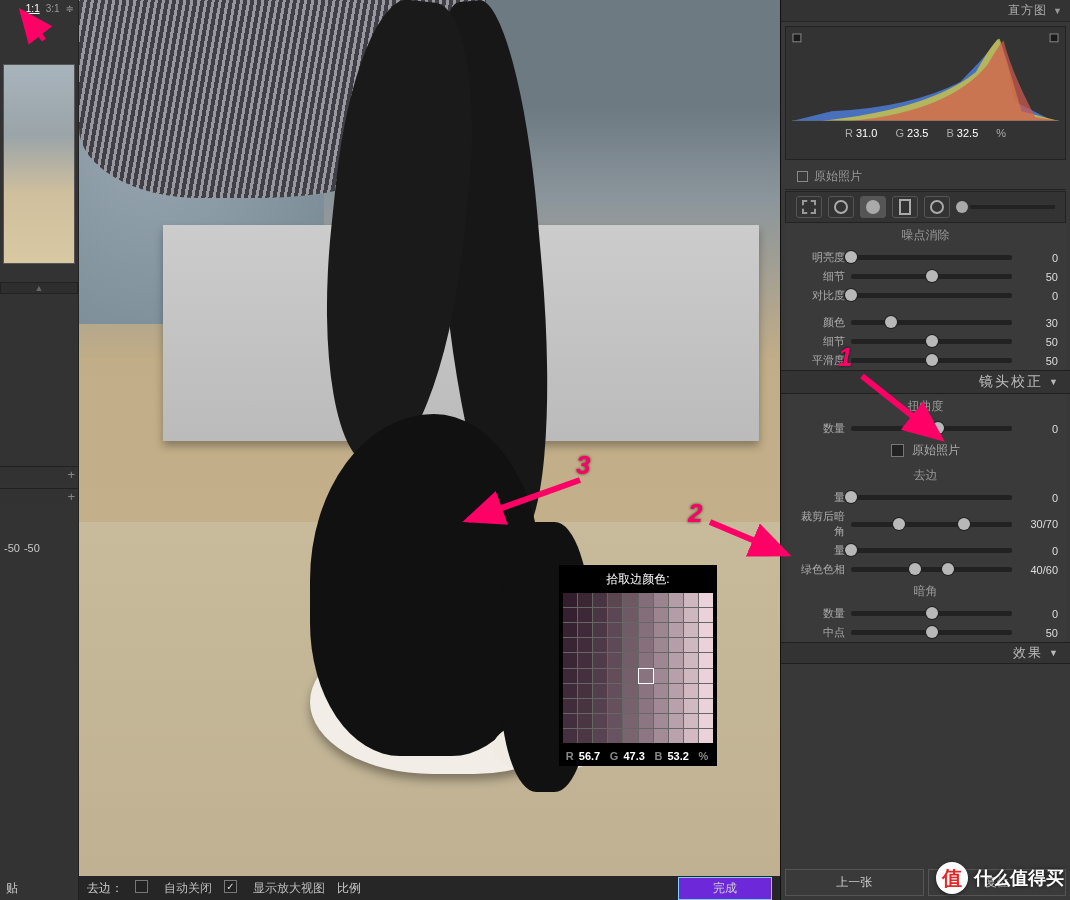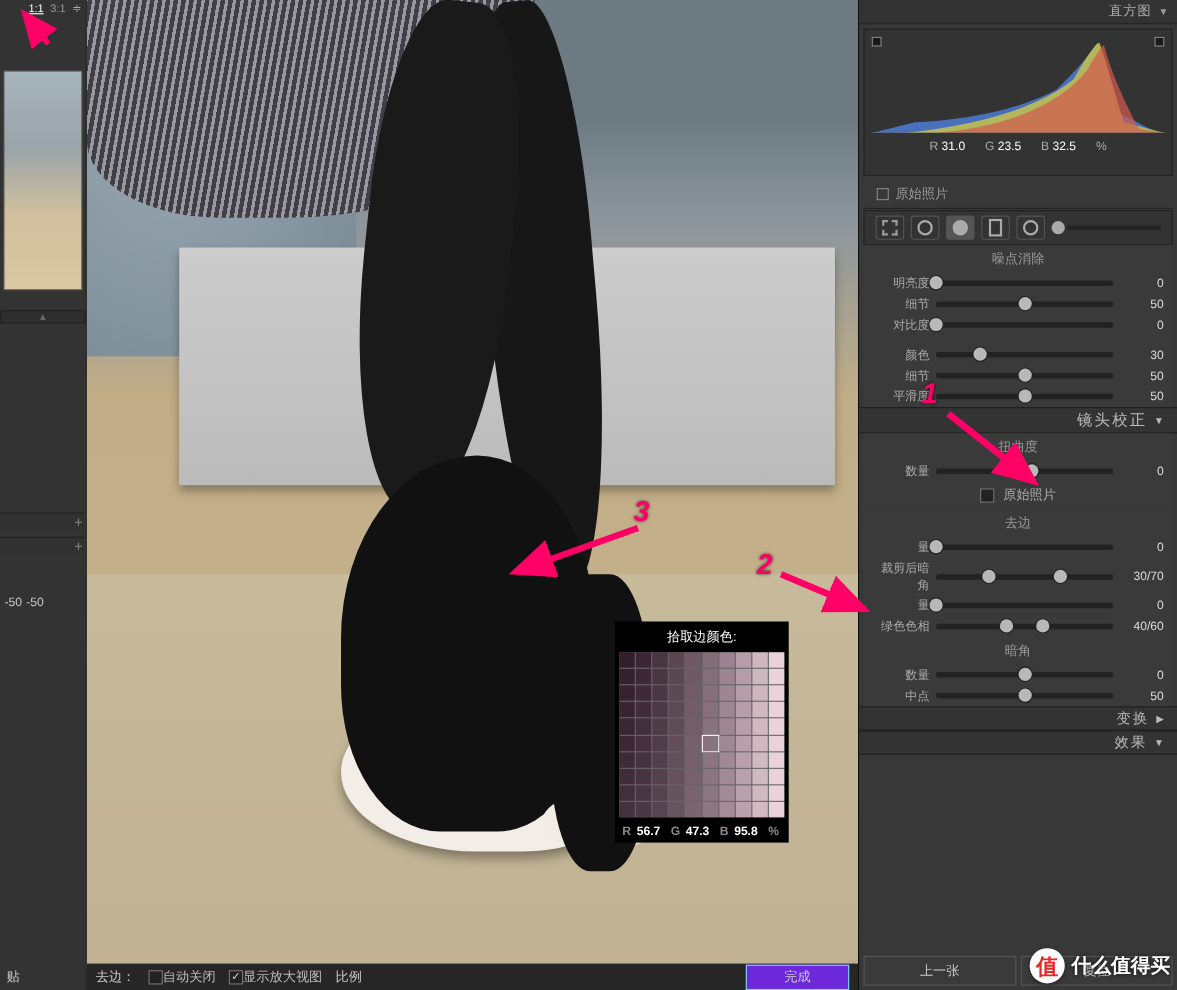--- a/index.html
+++ b/index.html
@@ -30,21 +30,21 @@
 .sole2 { position:absolute; left:59%; top:80%; width:15%; height:6%; background:#f0ece4; border-radius: 50%; }
 .coat { position:absolute; left:0; top:-4%; width:58%; height:26%; background: repeating-linear-gradient(100deg,#3f3f47 0, #3f3f47 4px, #9a969d 4px, #9a969d 7px); border-radius: 0 0 55% 30%; }
 .color-sampler { position:absolute; left:480px; top:565px; width:158px; background:#000; color:#fff; padding:2px; font-size:11px; text-align:center; }
 .sampler-header { margin:4px 0 5px 0; font-size:12px; color:#fff; }
 .swatch-grid { width:150px; height:150px; margin:0 auto; display:grid; grid-template-columns: repeat(10,1fr); grid-template-rows: repeat(10,1fr); gap:1px; background:#666; }
 .swatch { width:100%; height:100%; }
 .sampler-readout { display:flex; justify-content:space-around; margin-top:5px; padding:2px 0; font-weight:bold; font-size:11px; }
 .sampler-readout .lbl { color:#888; margin-right:2px; }
 .toolbar-bottom { position:absolute; left:0; bottom:0; right:0; height:24px; background:#262626; display:flex; align-items:center; gap:12px; padding:0 8px; font-size:12px; }
 .tb-lbl { color:#ccc; }
-.tb-check { display:flex; align-items:center; gap:0; color:#bbb; }
+.tb-check { display:flex; align-items:flex-start; gap:16px; color:#bbb; }
 .cb { width:13px; height:13px; border:1px solid #777; background:#222; display:inline-flex; align-items:center; justify-content:center; font-size:10px; }
 .cb.on::after { content:"✓"; color:#ddd; }
 .tb-done { margin-left:auto; background:#6d28d9; border:1px solid #7dd3fc; padding:2px 34px; color:#ccc; cursor:pointer; }
 
 .right-col { width: 290px; height:100%; background:#383838; border-left:1px solid #111; overflow:hidden; display:flex; flex-direction:column; }
 .panel-header { height:22px; display:flex; align-items:center; padding:0 8px; color:#aaa; background:#333; border-bottom:1px solid #252525; }
 .panel-header .title { margin-left:auto; letter-spacing:1px; }
 .panel-header .tri { margin-left:6px; font-size:9px; color:#999; }
 .histogram { height:134px; background:#333; margin:4px; border:1px solid #222; padding:6px; position:relative; }
 .histo-svg { width:100%; height:88px; display:block; }
@@ -230,21 +230,21 @@
           <div class="swatch" style="background: rgb(122, 100, 112);"></div>
           <div class="swatch" style="background: rgb(141, 119, 131);"></div>
           <div class="swatch" style="background: rgb(163, 140, 150);"></div>
           <div class="swatch" style="background: rgb(185, 162, 172);"></div>
           <div class="swatch" style="background: rgb(210, 185, 194);"></div>
           <div class="swatch" style="background: rgb(235, 210, 218);"></div>
         </div>
       <div class="sampler-readout">
         <span><span class="lbl">R</span> <span>56.7</span></span>
         <span><span class="lbl">G</span> <span>47.3</span></span>
-        <span><span class="lbl">B</span> <span>95.8</span></span>
+        <span><span class="lbl">B</span> <span>53.2</span></span>
         <span class="lbl">%</span>
       </div>
     </div>
 
     <div class="toolbar-bottom">
       <span class="tb-lbl">去边：</span>
       <span class="tb-check">
         <span class="cb"></span>
           <span>自动关闭</span>
       </span>
@@ -427,24 +427,20 @@
     <span class="track">
               <span class="knob" style="left:calc(50% - 6px)"></span>
             </span>
     <span class="val">50</span>
           </div>
         </div>
     </div>
 
     <div class="bottom-panels">
       <div class="panel-bighdr">
-          <span>变换</span>
-          <span class="tri">▶</span>
-        </div>
-      <div class="panel-bighdr">
           <span>效果</span>
           <span class="tri">▼</span>
         </div>
     </div>
 
     <div class="nav-btns">
       <div class="nav-btn">上一张</div>
       <div class="nav-btn">复位</div>
     </div>
   </div>

